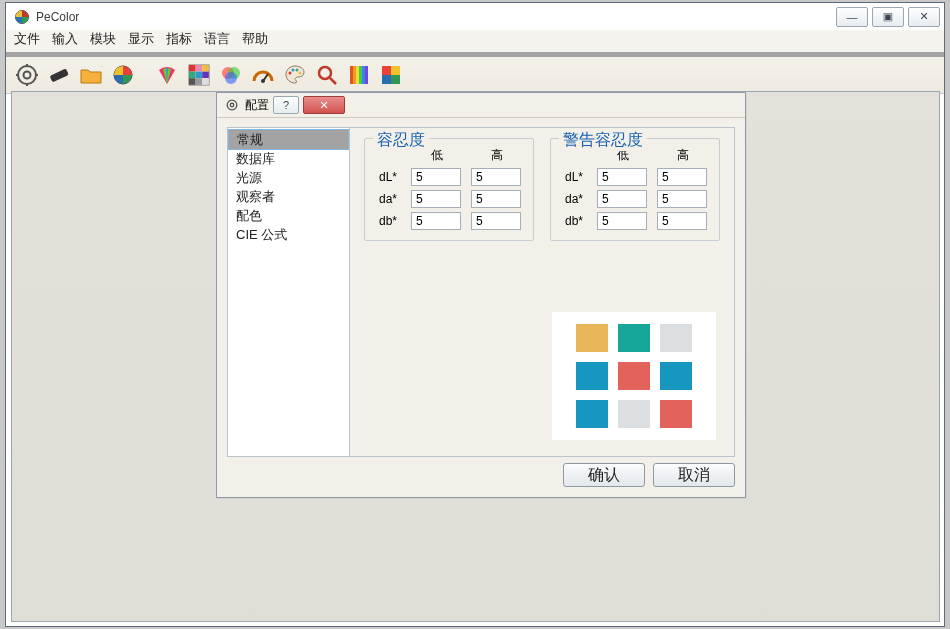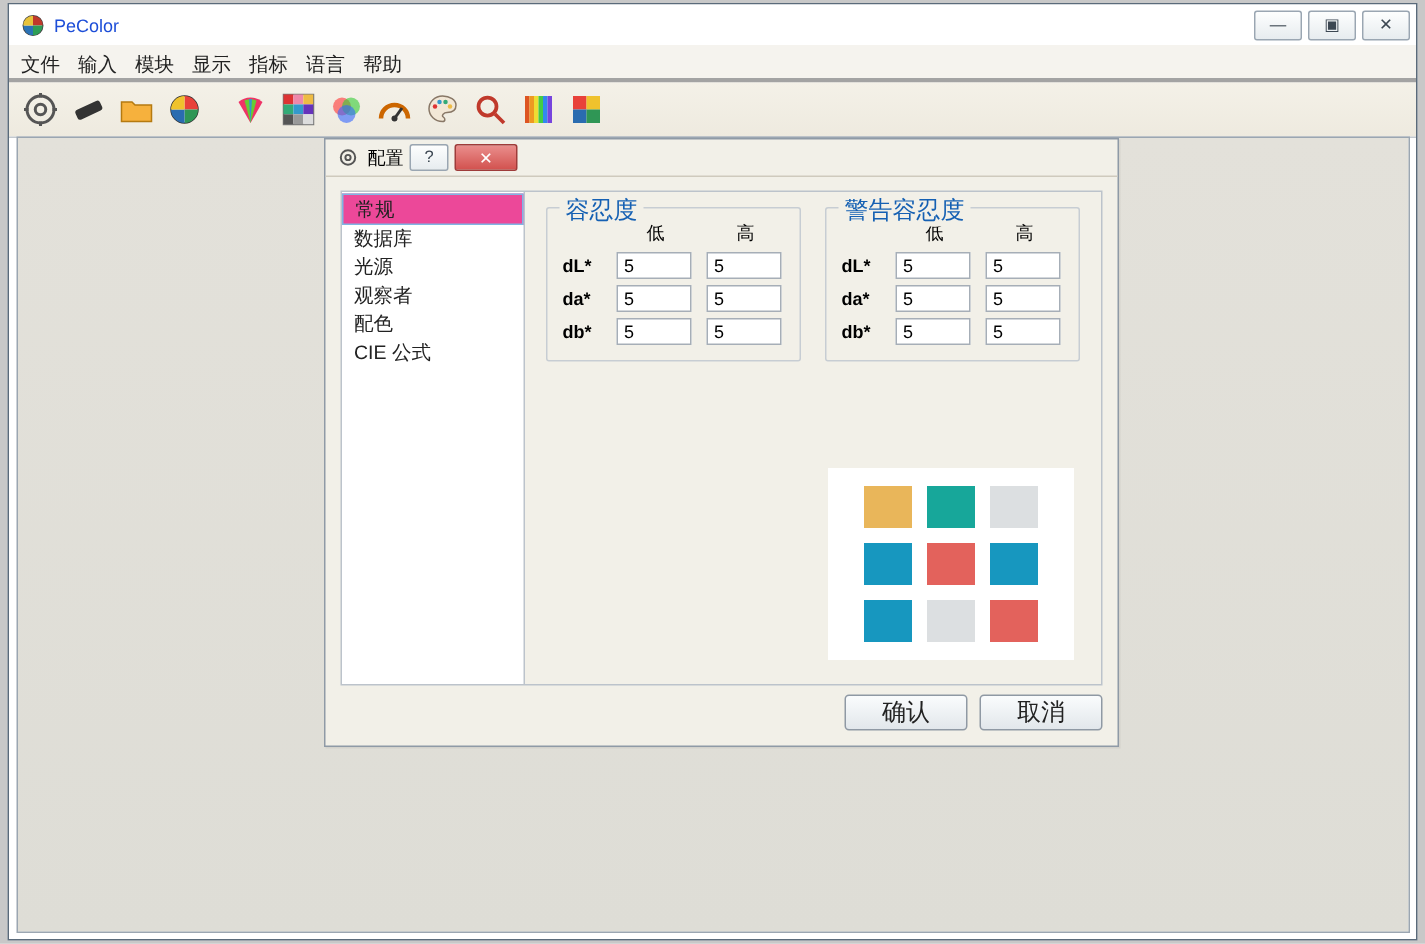--- a/index.html
+++ b/index.html
@@ -23,40 +23,40 @@
   .titlebar {
     height: 27px;
     display: flex; align-items: center;
     background: #fff;
     box-sizing: border-box;
     padding: 0 4px;
   }
   .titlebar .appicon {
     width: 16px; height: 16px; margin: 0 6px 0 4px;
   }
-  .titlebar .title { color: #1d4ed8; }
+  .titlebar .title { color: #404040; }
   .titlebar .spacer { flex: 1; }
   .win-btn {
     width: 30px; height: 18px;
     border: 1px solid #9aa6b2;
     background: linear-gradient(#fdfefe,#e7ecef);
     border-radius: 2px;
     margin-left: 4px;
     display: flex; justify-content: center; align-items: center;
     color: #3c4752; font-size: 11px;
     cursor: default;
   }
 
   
   .menubar {
     height: 22px;
     padding: 0 8px;
-    border-bottom: 3px solid #a3a3a3;
+    border-bottom: 5px solid #a3a3a3;
     display: flex;
-    align-items: flex-end;
+    align-items: flex-start;
     gap: 12px;
     background: #f5f3ee;
     color: #222;
     font-size: 13px;
   }
   .menubar span { cursor: default; }
 
   
   .toolbar {
     height: 36px;
@@ -152,21 +152,21 @@
     font-size: 13px;
     color:#222;
   }
   .sidebar .item {
     padding: 1px 8px;
     height: 17px;
     display: flex; align-items: center;
     cursor: default;
   }
   .sidebar .item.selected {
-    background: #ec4899;
+    background: #a3a3a3;
     border: 1px solid #7fb6e4;
     margin: -1px 0;
   }
 
   
   .panel {
     flex: 1;
     padding: 10px 14px;
     position: relative;
   }
@@ -185,21 +185,21 @@
     font-size: 16px; color:#1560b3;
   }
   .grid {
     display: grid;
     grid-template-columns: 28px 52px 52px;
     gap: 4px 8px;
     align-items: center;
     font-size:12px;
   }
   .grid .hdr { text-align:center; }
-  .grid .lab { text-align:left; padding-right:2px;font-weight:bold; }
+  .grid .lab { text-align:center; padding-right:2px; }
   .num-input {
     width: 50px; height: 18px;
     border: 1px solid #a6aeb7;
     background:#fff;
     font-size: 12px;
     padding: 0 4px;
     box-sizing: border-box;
   }
   .two-sets {
     display:flex;

